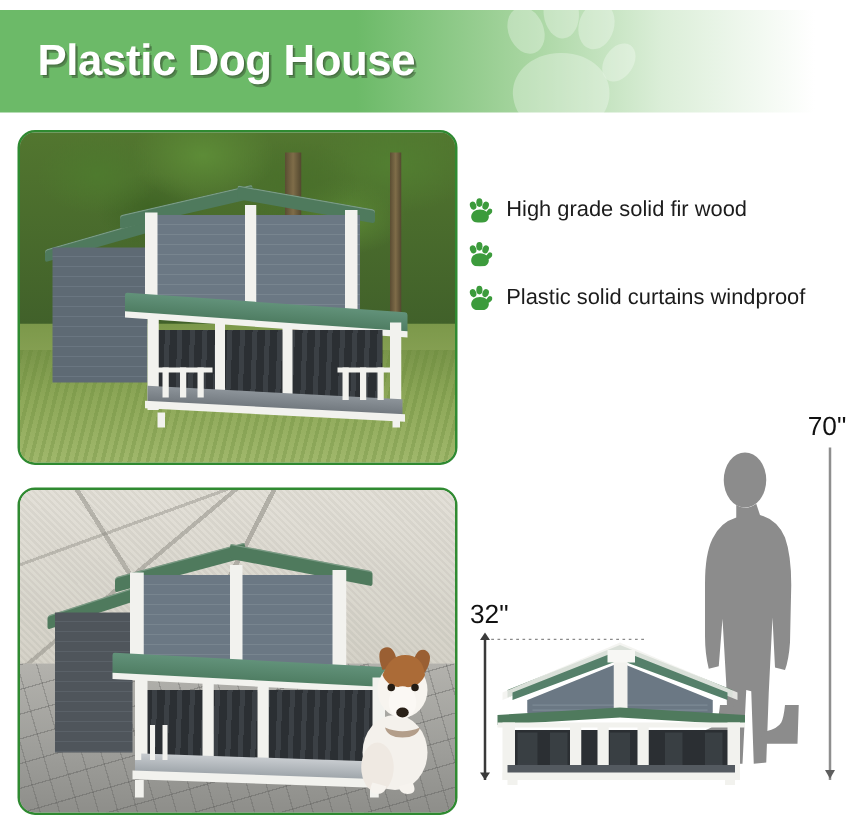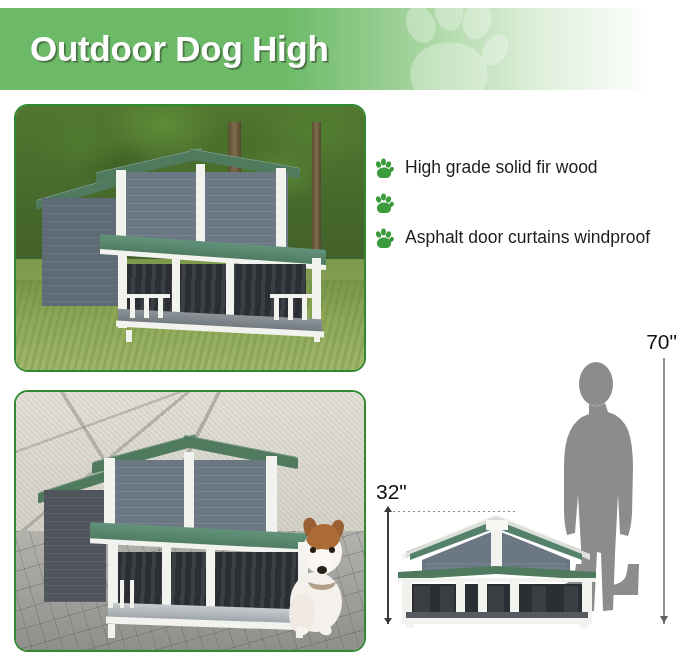--- a/index.html
+++ b/index.html
@@ -150,21 +150,21 @@
 <div class="page">
 
   <div class="header">
     <svg class="header-watermark" viewBox="0 0 100 100">
       <ellipse cx="28" cy="30" rx="11" ry="15" fill="#ffffff" opacity="0.55" transform="rotate(-22 28 30)"></ellipse>
       <ellipse cx="50" cy="19" rx="11" ry="16" fill="#ffffff" opacity="0.55" transform="rotate(-6 50 19)"></ellipse>
       <ellipse cx="72" cy="27" rx="11" ry="15" fill="#ffffff" opacity="0.55" transform="rotate(16 72 27)"></ellipse>
       <ellipse cx="86" cy="50" rx="9" ry="13" fill="#ffffff" opacity="0.55" transform="rotate(34 86 50)"></ellipse>
       <path d="M50 44 C70 44 82 58 80 72 C78 88 62 94 50 94 C38 94 22 88 20 72 C18 58 30 44 50 44 Z" fill="#ffffff" opacity="0.55"></path>
     </svg>
-    <div class="header-title">Outdoor Dog High</div>
+    <div class="header-title">Plastic Dog House</div>
   </div>
 
   <div class="photo-frame" id="photo-top">
     <div class="photo-inner">
       <div class="sky-grass-bg"></div>
       <div class="foliage"></div>
       <div class="trunk" style="left:212px;"></div>
       <div class="trunk" style="left:296px; width:9px;"></div>
       <div class="grass-fg"></div>
 
@@ -283,21 +283,21 @@
     </div>
 
     <div class="feature-row">
       <svg class="paw-icon" viewBox="0 0 40 40">
         <ellipse cx="9" cy="13" rx="5" ry="6.5" fill="#3c9b3c" transform="rotate(-20 9 13)"></ellipse>
         <ellipse cx="19" cy="8" rx="5" ry="7" fill="#3c9b3c"></ellipse>
         <ellipse cx="29" cy="13" rx="5" ry="6.5" fill="#3c9b3c" transform="rotate(20 29 13)"></ellipse>
         <ellipse cx="35" cy="23" rx="4" ry="5.5" fill="#3c9b3c" transform="rotate(36 35 23)"></ellipse>
         <path d="M20 19 c9 0 15 6 14 13 c-1 7 -8 9 -14 9 c-6 0 -13 -2 -14 -9 c-1 -7 5 -13 14 -13 z" fill="#3c9b3c"></path>
       </svg>
-      <div class="feature-text">Asphalt door curtains windproof</div>
+      <div class="feature-text">Plastic solid curtains windproof</div>
     </div>
 
   </div>
 
   <div class="scale-area">
 
     <div class="dim-label" id="label-70">70"</div>
     <div class="dim-line-v" id="dim-70-line"></div>
     <div class="dim-arrow" id="dim-70-arrow"></div>
 

